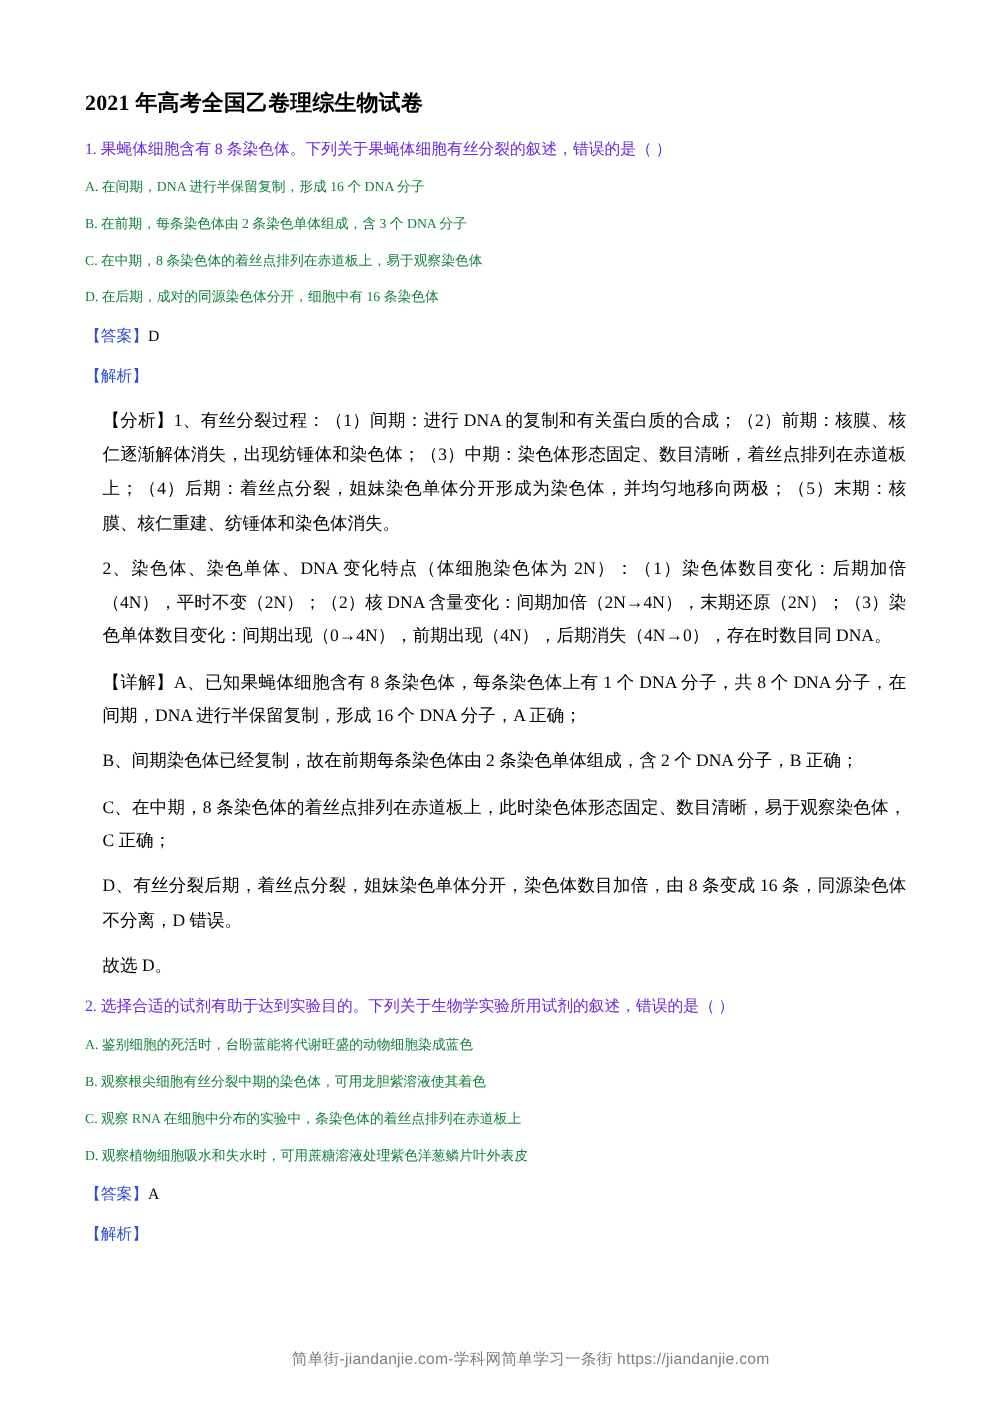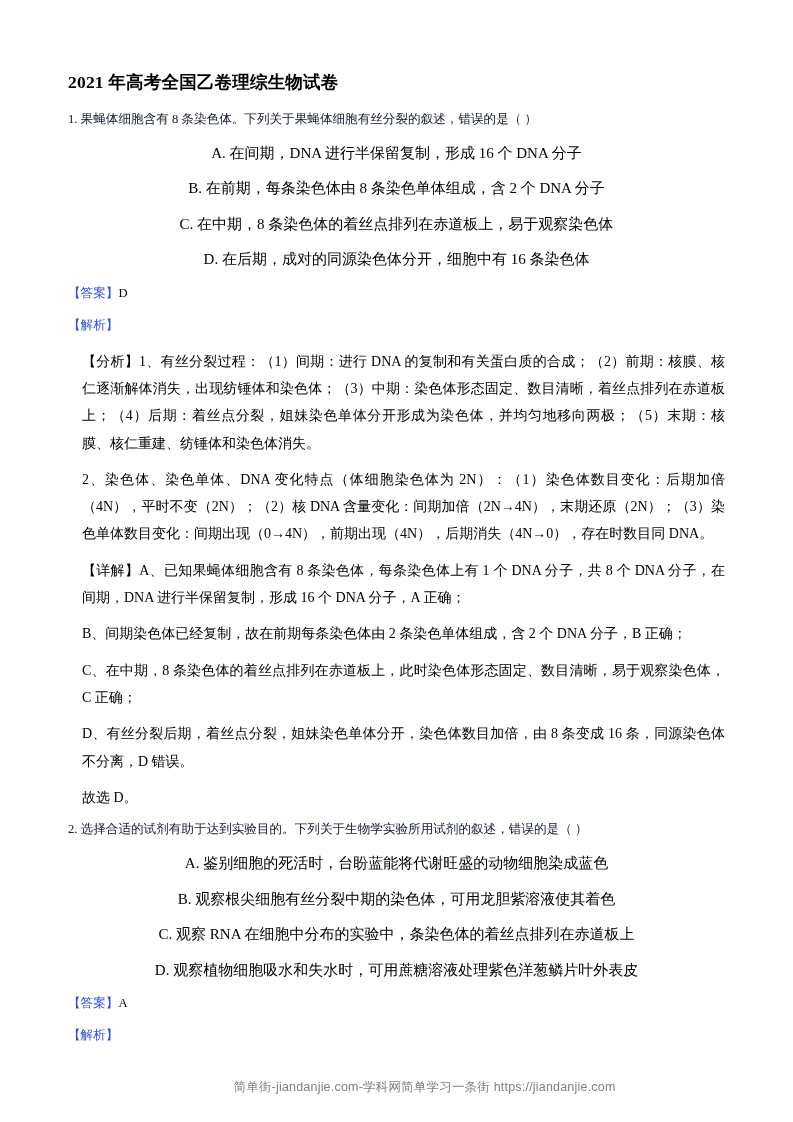--- a/index.html
+++ b/index.html
@@ -27,29 +27,28 @@
     font-size: 17.5px;
     font-weight: bold;
     margin: 14px 0 16px 0;
     letter-spacing: 0.2px;
     font-family: "Liberation Serif", "DejaVu Serif", serif;
   }
   .q-line {
     font-size: 12.6px;
     line-height: 1.5;
     margin: 0 0 13px 0;
-    color: #0f172a;
+    color: #6d28d9;
     font-family: "Liberation Serif", "DejaVu Serif", serif;
   }
   .opt-line {
-    font-size: 15px;
+    font-size: 11px;
     line-height: 1.5;
     margin: 0 0 13px 0;
-    color: #000000;
-    text-align: center;
+    color: #15803d;
   }
   .ans-line {
     font-size: 12.6px;
     line-height: 1.5;
     margin: 0 0 13px 0;
     color: #2f4fcf;
   }
   .ans-line .blk {
     color: #2f4fcf;
   }
@@ -84,21 +83,21 @@
   }
 </style>
 </head>
 <body>
 
 <div class="page">
   <div class="doc-title">2021 年高考全国乙卷理综生物试卷</div>
 
   <div class="q-line">1. 果蝇体细胞含有 8 条染色体。下列关于果蝇体细胞有丝分裂的叙述，错误的是（      ）</div>
   <div class="opt-line">A. 在间期，DNA 进行半保留复制，形成 16 个 DNA 分子</div>
-  <div class="opt-line">B. 在前期，每条染色体由 8 条染色单体组成，含 2 个 DNA 分子</div>
+  <div class="opt-line">B. 在前期，每条染色体由 2 条染色单体组成，含 3 个 DNA 分子</div>
   <div class="opt-line">C. 在中期，8 条染色体的着丝点排列在赤道板上，易于观察染色体</div>
   <div class="opt-line">D. 在后期，成对的同源染色体分开，细胞中有 16 条染色体</div>
 
   <div class="ans-line"><span class="blk">【答案】</span><span class="val">D</span></div>
 
   <div class="exp-head">【解析】</div>
 
   <div class="para">【分析】1、有丝分裂过程：（1）间期：进行 DNA 的复制和有关蛋白质的合成；（2）前期：核膜、核仁逐渐解体消失，出现纺锤体和染色体；（3）中期：染色体形态固定、数目清晰，着丝点排列在赤道板上；（4）后期：着丝点分裂，姐妹染色单体分开形成为染色体，并均匀地移向两极；（5）末期：核膜、核仁重建、纺锤体和染色体消失。</div>
   <div class="para">2、染色体、染色单体、DNA 变化特点（体细胞染色体为 2N）：（1）染色体数目变化：后期加倍（4N），平时不变（2N）；（2）核 DNA 含量变化：间期加倍（2N→4N），末期还原（2N）；（3）染色单体数目变化：间期出现（0→4N），前期出现（4N），后期消失（4N→0），存在时数目同 DNA。</div>
   <div class="para">【详解】A、已知果蝇体细胞含有 8 条染色体，每条染色体上有 1 个 DNA 分子，共 8 个 DNA 分子，在间期，DNA 进行半保留复制，形成 16 个 DNA 分子，A 正确；</div>

